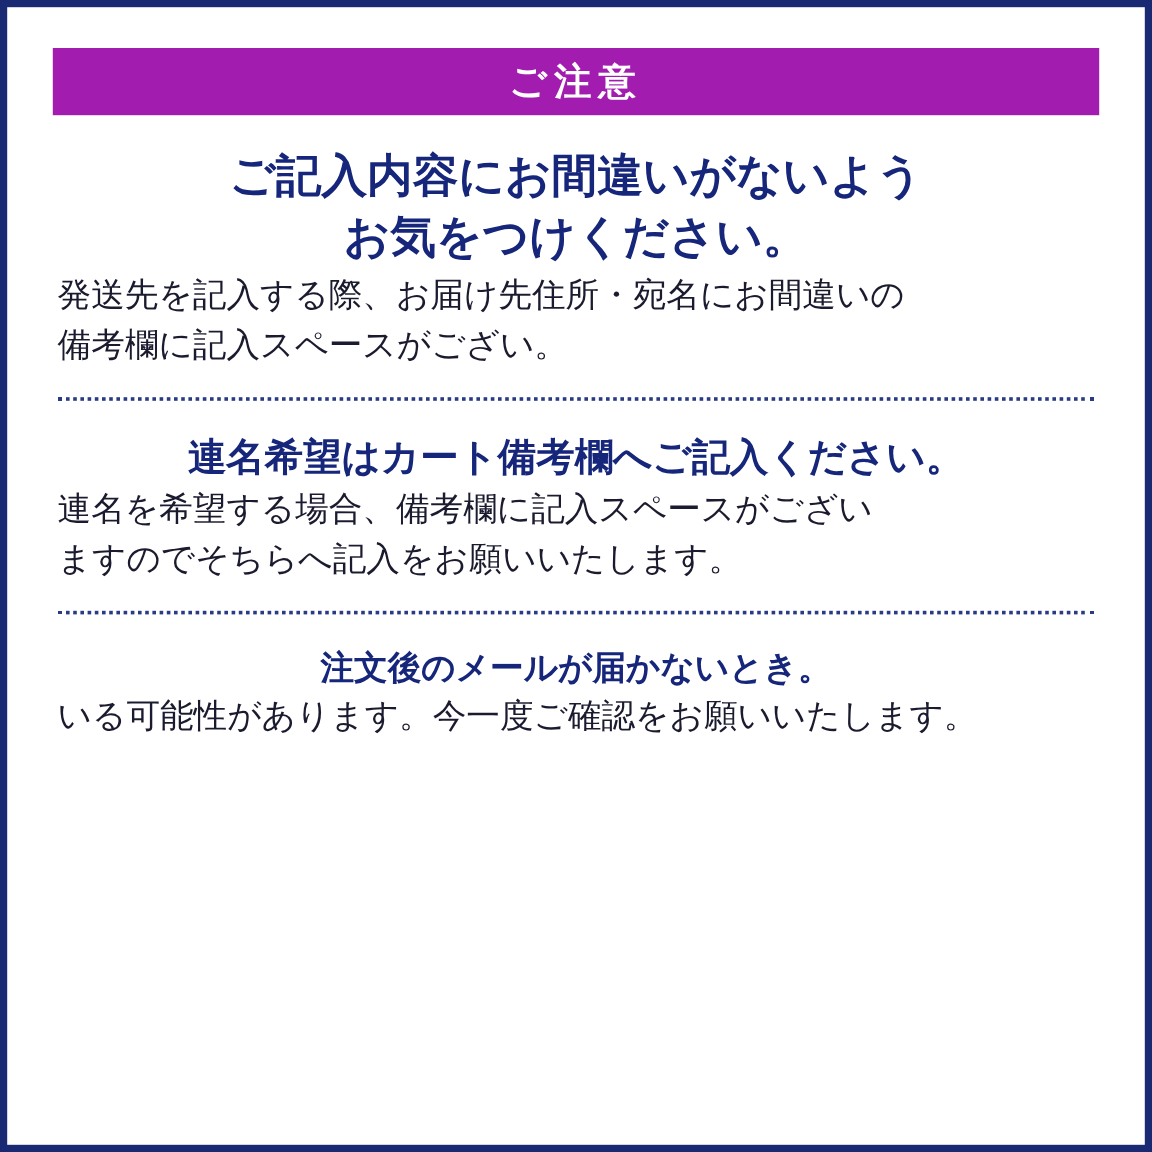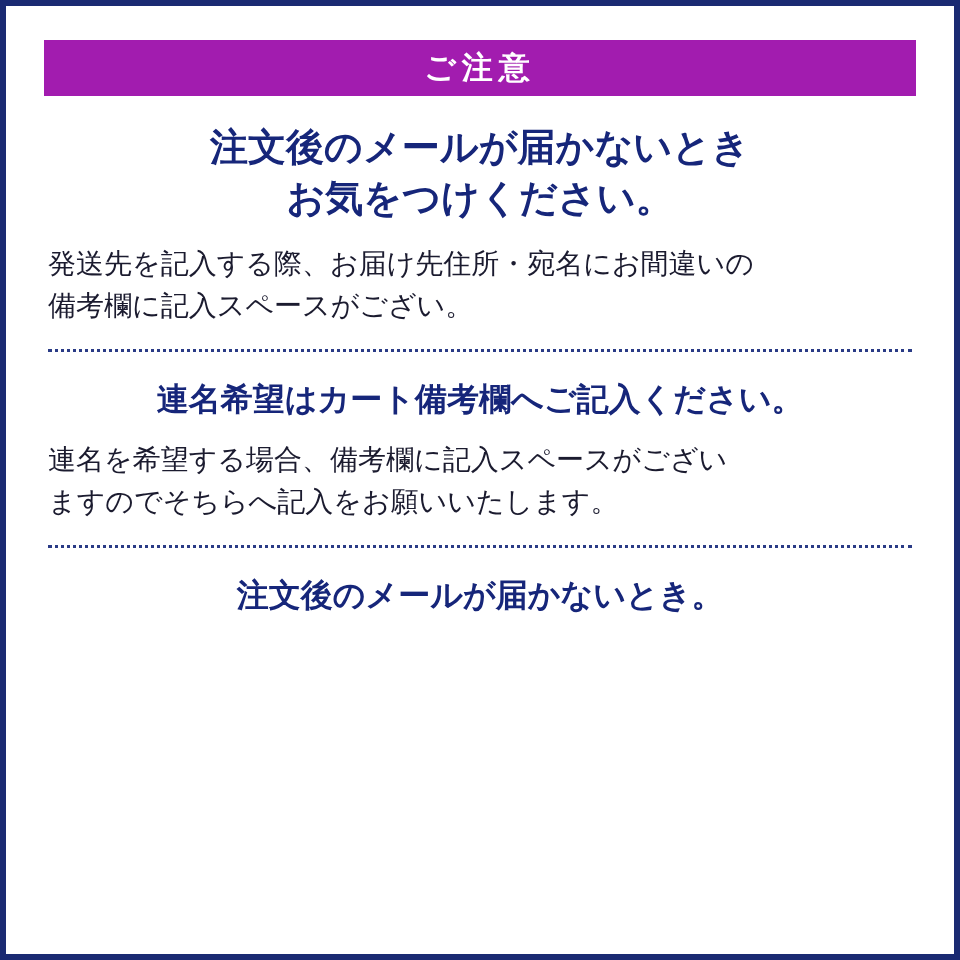--- a/index.html
+++ b/index.html
@@ -53,53 +53,52 @@
     font-size: 38px;
     margin-top: 26px;
   }
   .headline-1 .line {
     display: block;
   }
   .body-text {
     color: #1b1b2f;
     font-size: 28px;
     line-height: 1.5;
-    margin-top: 18px;
     text-align: left;
   }
   .body-text .line {
     display: block;
   }
   .divider {
     margin: 22px 42px 0 42px;
     border-top: 3px dotted #2a3b86;
     height: 0;
   }
   .headline-2 {
     font-size: 32px;
     margin-top: 26px;
   }
   .headline-3 {
-    font-size: 32px;
+    font-size: 28px;
     margin-top: 26px;
   }
 </style>
 </head>
 <body>
 
 <div id="page">
   <div id="inner">
 
     <div class="header-band">
       <span>ご注意</span>
     </div>
 
     <div class="section">
       <div class="headline headline-1">
-        <span class="line">注文後のメールが届かないとき</span>
+        <span class="line">ご記入内容にお間違いがないよう</span>
         <span class="line">お気をつけください。</span>
       </div>
       <div class="body-text">
         <span class="line">発送先を記入する際、お届け先住所・宛名にお間違いの</span>
         <span class="line">備考欄に記入スペースがござい。</span>
       </div>
     </div>
 
     <div class="divider"></div>
 
@@ -113,17 +112,18 @@
       </div>
     </div>
 
     <div class="divider"></div>
 
     <div class="section">
       <div class="headline headline-3">
         <span class="line">注文後のメールが届かないとき。</span>
       </div>
       <div class="body-text">
+        <span class="line">いる可能性があります。今一度ご確認をお願いいたします。</span>
       </div>
     </div>
 
   </div>
 </div>
 
 </body></html>

